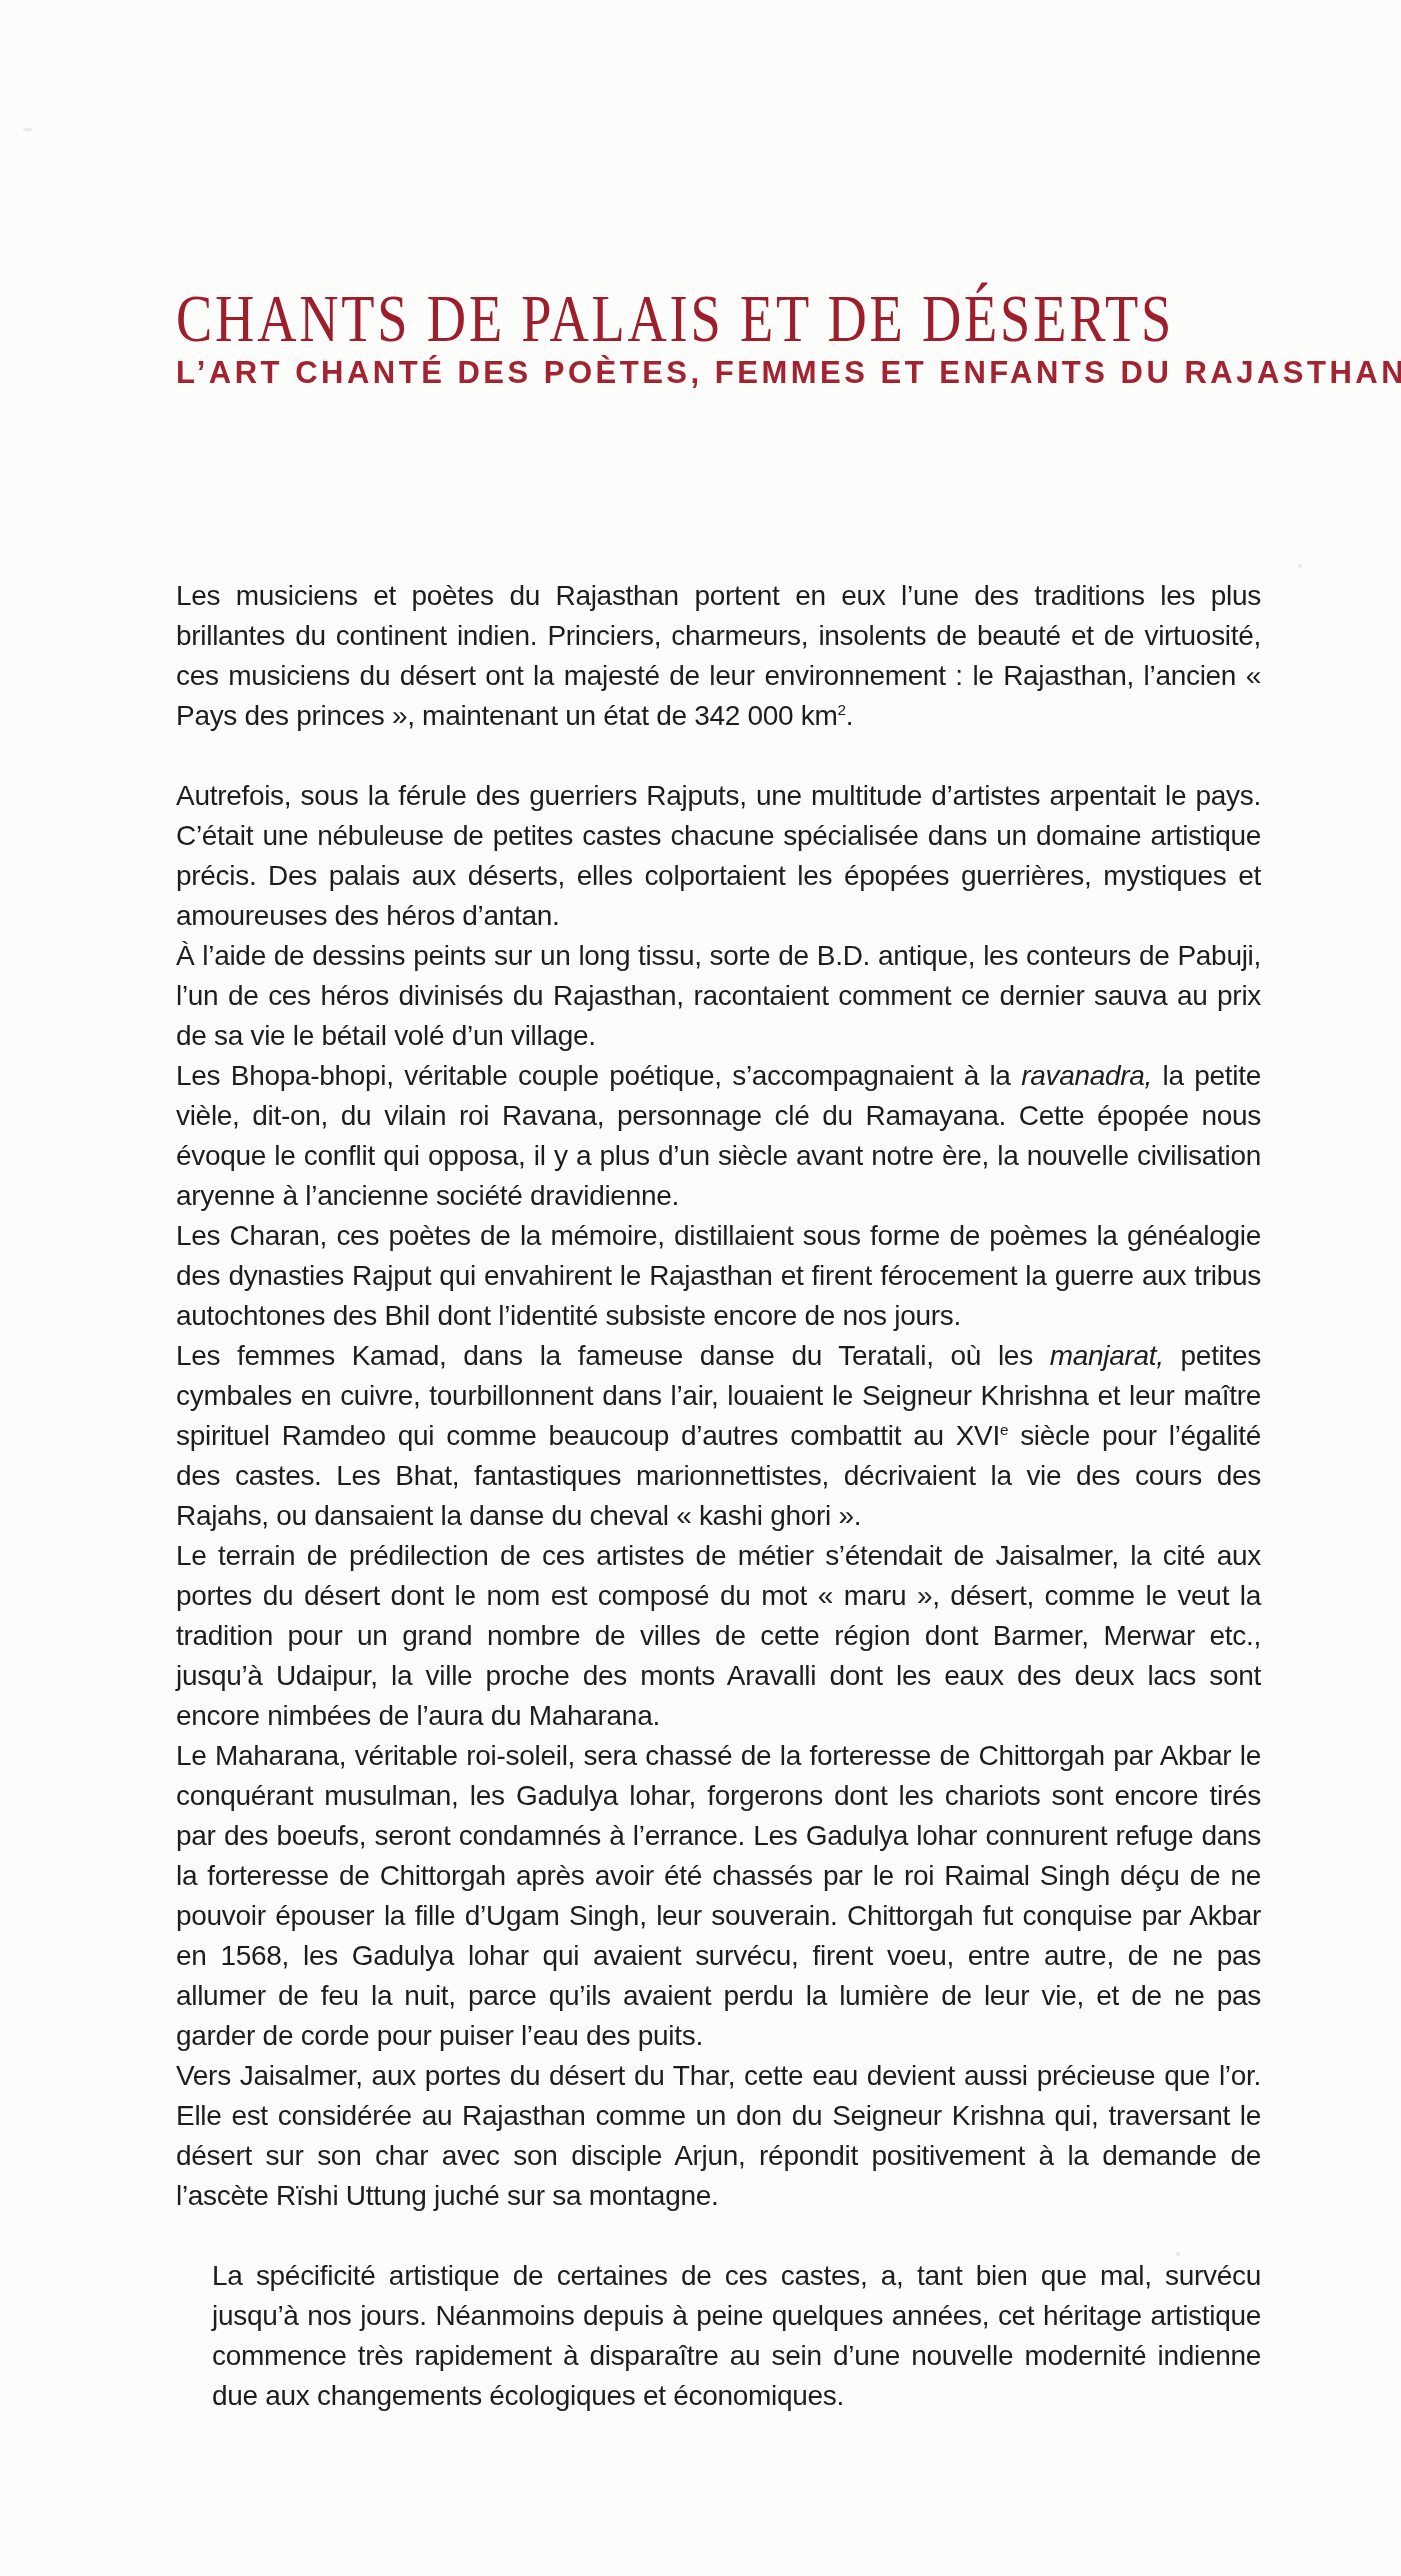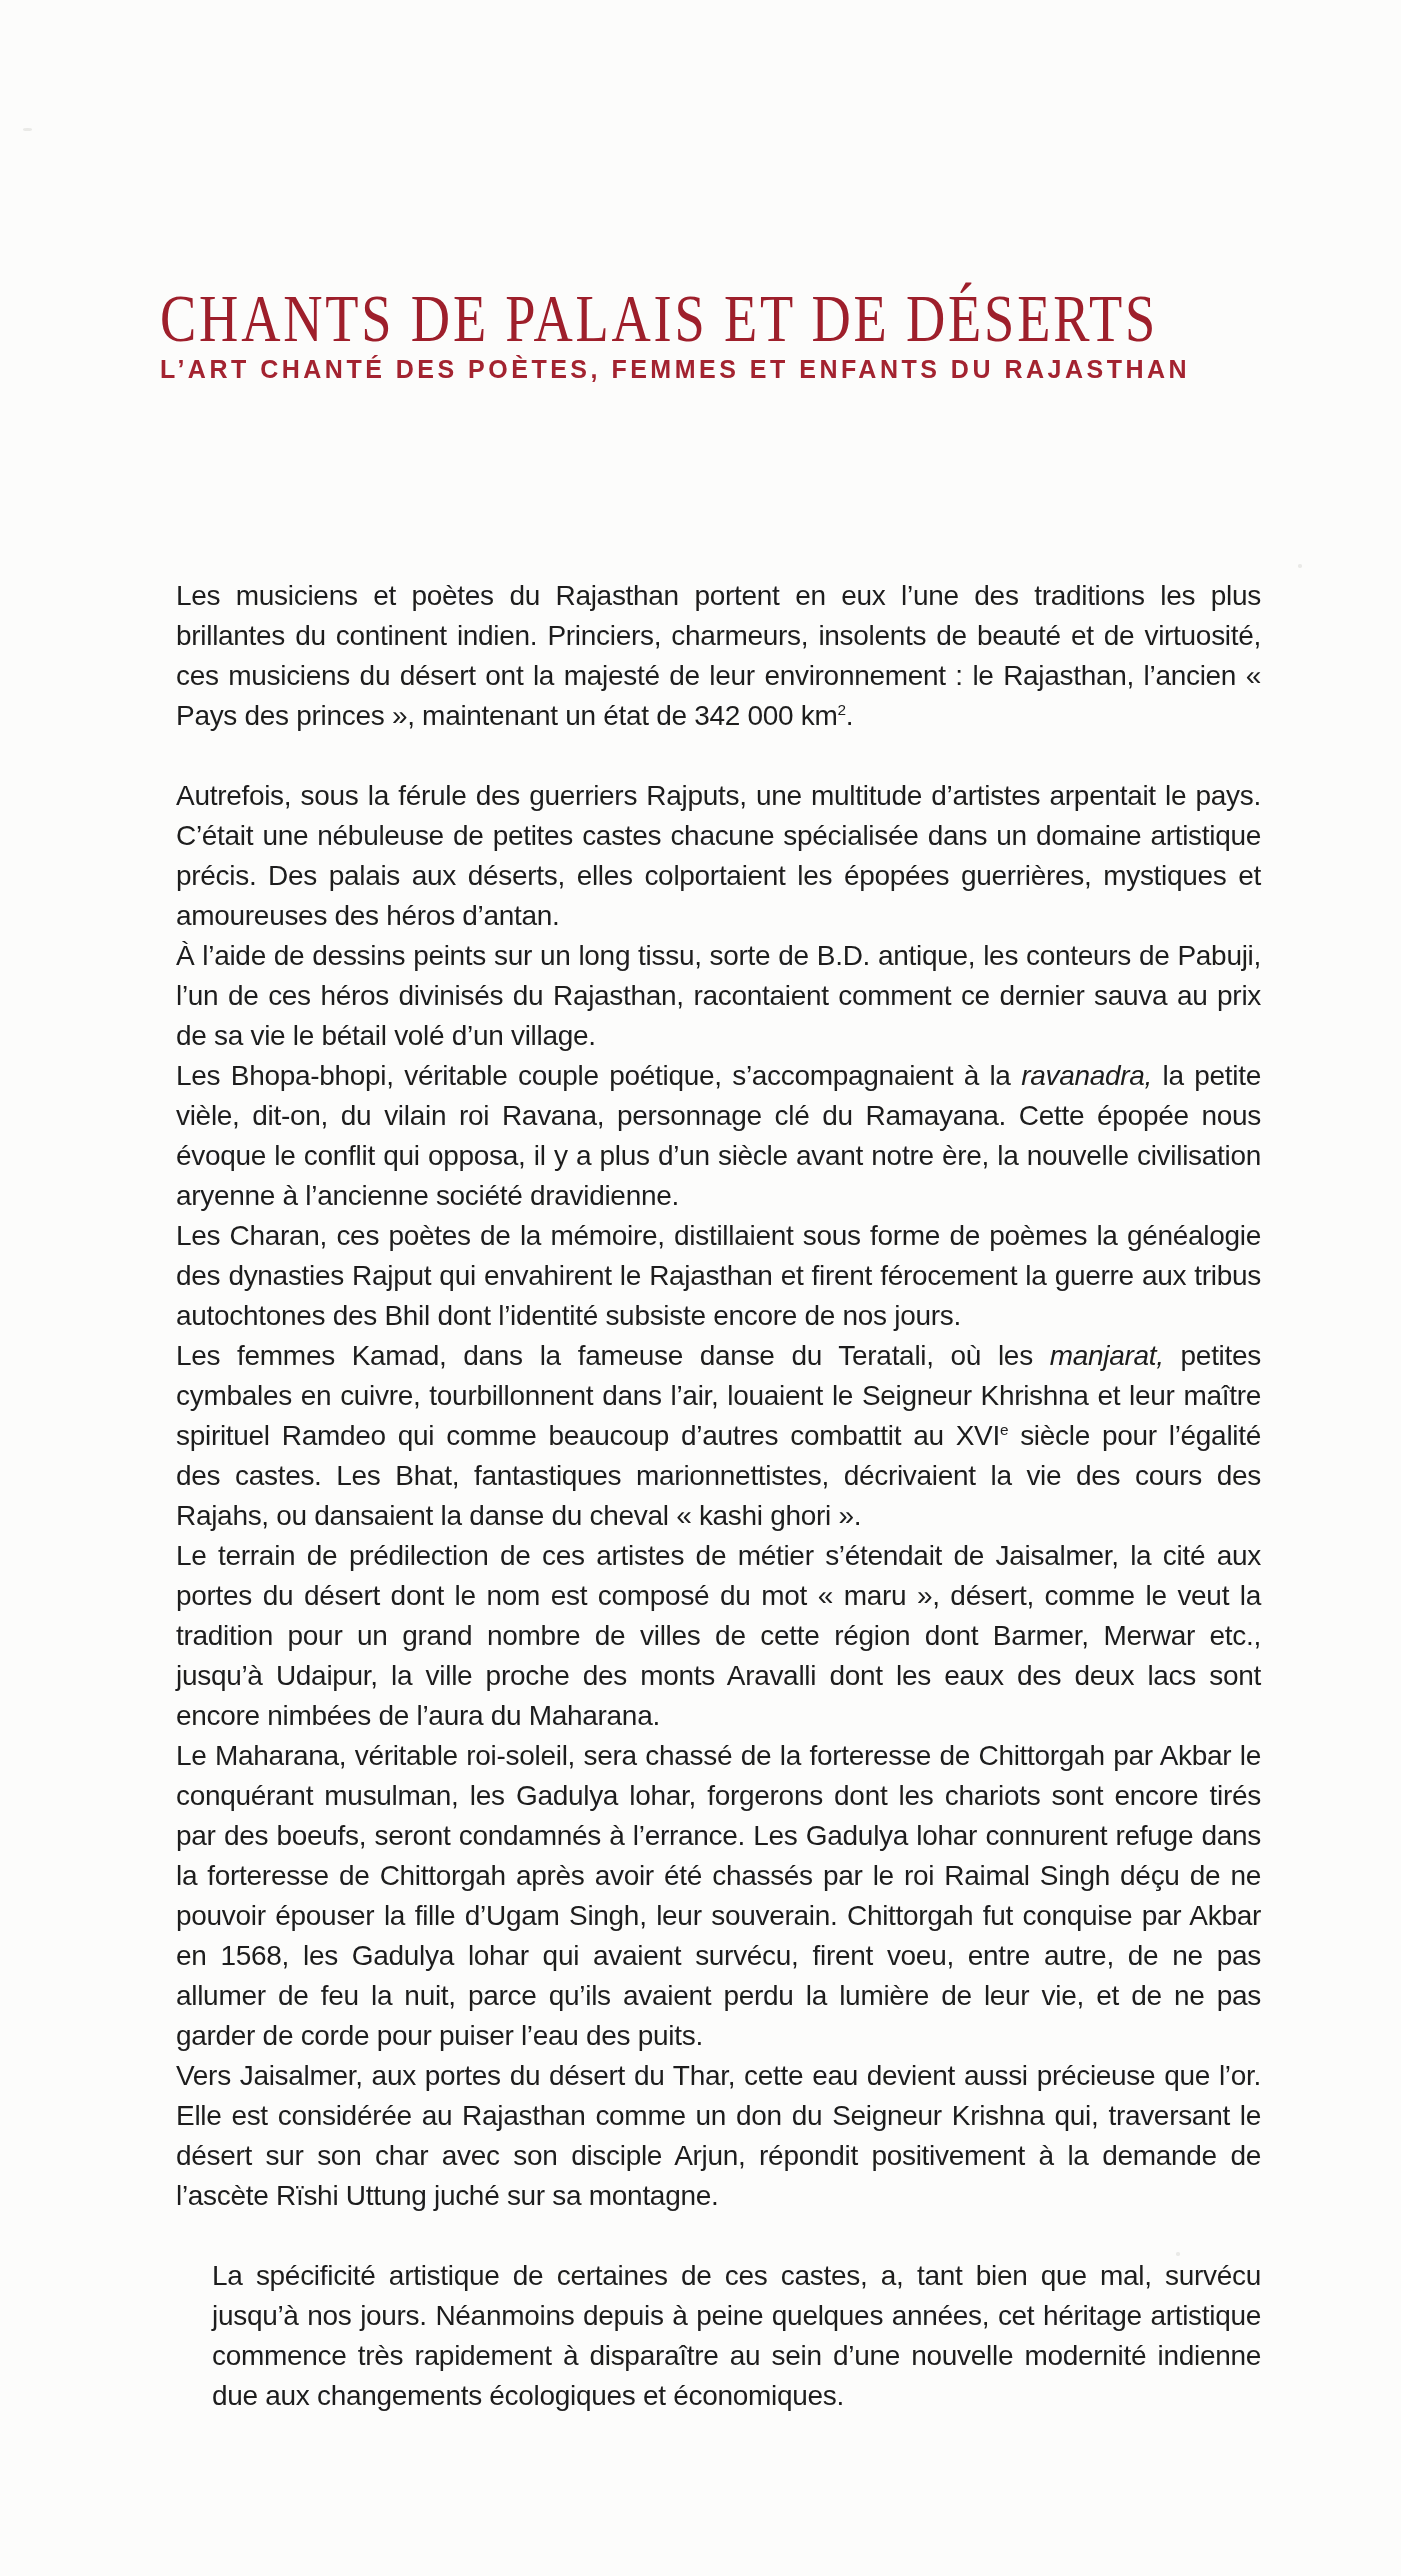--- a/index.html
+++ b/index.html
@@ -20,41 +20,41 @@
   }
   
   .speck{
     position:absolute;
     background:#d8d8d4;
     border-radius:50%;
     opacity:.5;
   }
   .header-block{
     position:absolute;
-    left:160px;
+    left:176px;
     top:284px;
     width:1141px;
   }
   .title{
     margin:0;
     font-family:"Liberation Serif","DejaVu Serif",serif;
     font-weight:400;
     font-size:68px;
     line-height:1;
     letter-spacing:3.5px;
     color:var(--accent);
     white-space:nowrap;
     transform:scaleX(0.80);
     transform-origin:0 0;
   }
   .subtitle{
     margin:3.5px 0 0 0;
     font-family:"Liberation Sans","DejaVu Sans",sans-serif;
     font-weight:700;
-    font-size:25px;
+    font-size:31px;
     line-height:1.1;
     letter-spacing:3.5px;
     color:var(--accent2);
     white-space:nowrap;
   }
   .body-text{
     position:absolute;
     left:176px;
     top:576px;
     width:1085px;

